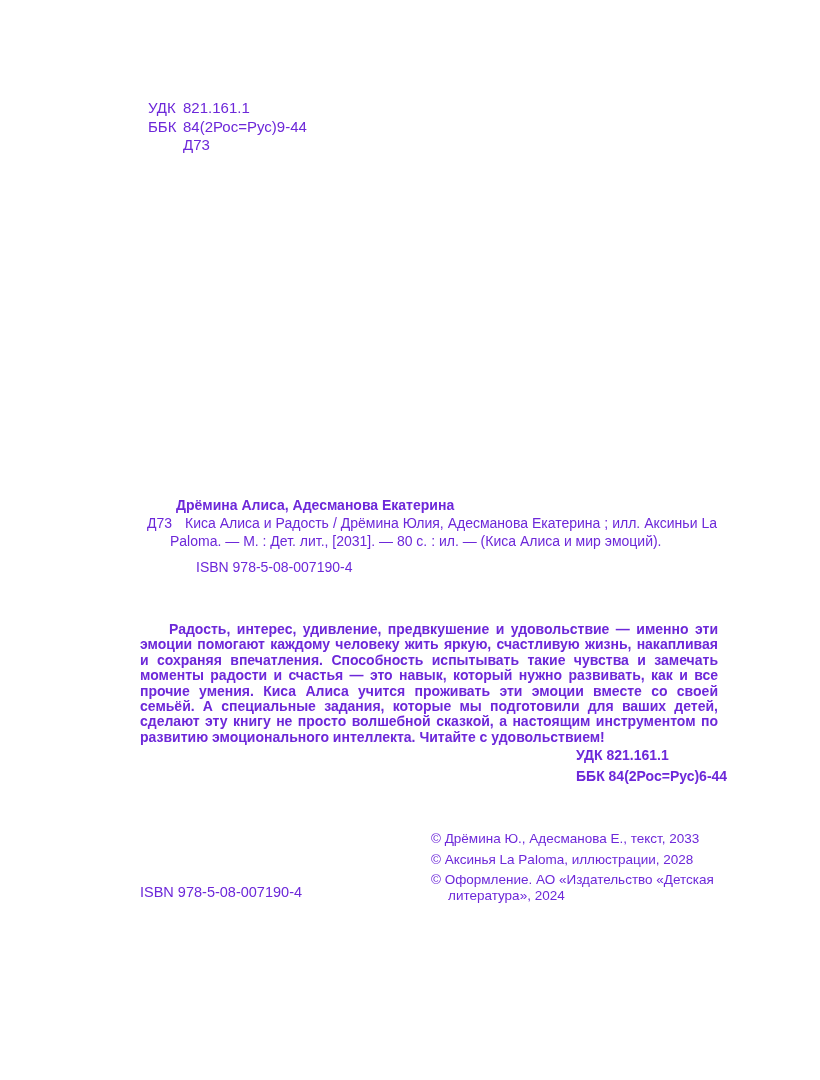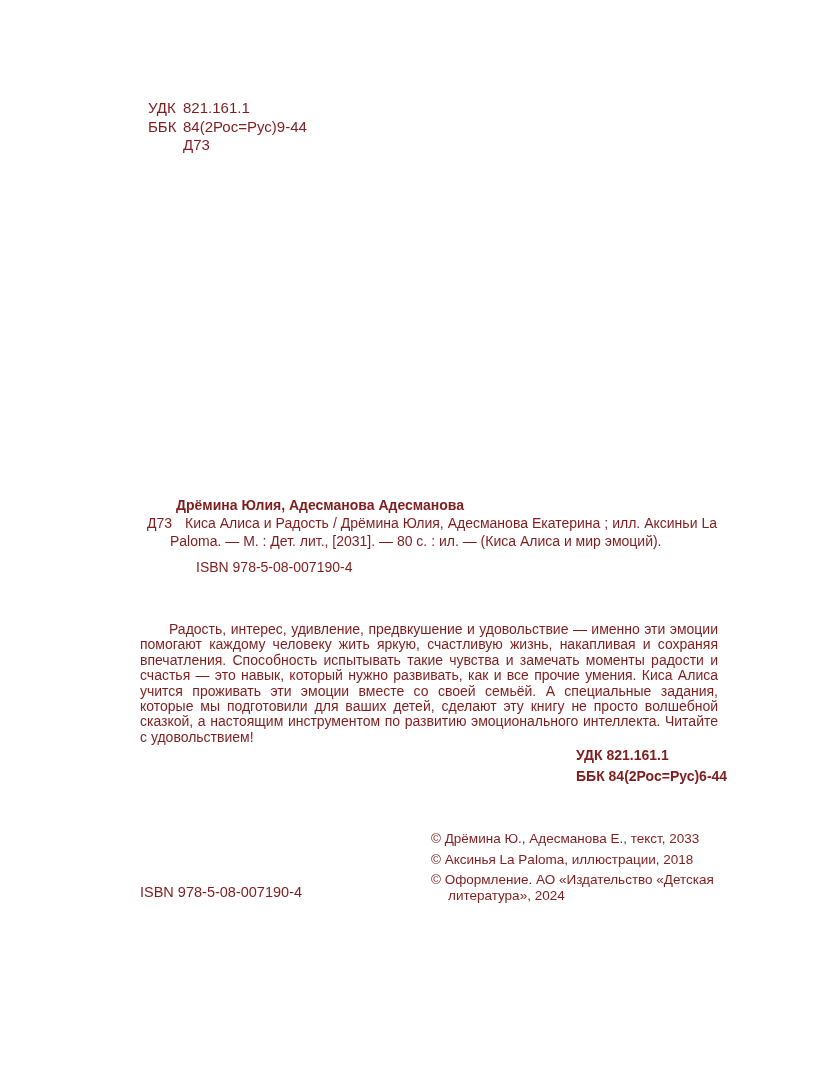--- a/index.html
+++ b/index.html
@@ -5,21 +5,21 @@
   html, body {
     margin: 0;
     padding: 0;
     background: #ffffff;
   }
   .page {
     position: relative;
     width: 820px;
     height: 1080px;
     background: #ffffff;
-    color: #7f1d1d;
+    color: #6d28d9;
     font-family: "Liberation Sans", "DejaVu Sans", sans-serif;
     overflow: hidden;
   }
 
   
   .top-class {
     position: absolute;
     left: 148px;
     top: 99px;
     font-size: 15px;
@@ -65,20 +65,21 @@
   
   .annotation {
     position: absolute;
     left: 140px;
     top: 608px;
     width: 578px;
     font-size: 14px;
     line-height: 15.4px;
     text-align: justify;
     text-indent: 29px;
+    font-weight: bold;
   }
 
   
   .class-bottom {
     position: absolute;
     left: 576px;
     top: 745px;
     font-size: 14px;
     font-weight: bold;
     line-height: 21px;
@@ -120,36 +121,36 @@
     </div>
     <div>
       <span class="lbl">ББК</span><span>84(2Рос=Рус)9-44</span>
     </div>
     <div>
       <span class="lbl"></span><span>Д73</span>
     </div>
   </div>
 
   <div class="card">
-    <p class="card-author">Дрёмина Юлия, Адесманова Адесманова</p>
+    <p class="card-author">Дрёмина Алиса, Адесманова Екатерина</p>
     <div class="card-desc-wrap">
       <span class="card-sign">Д73</span>
       <p class="card-desc">Киса Алиса и Радость / Дрёмина Юлия, Адесманова Екатерина ; илл. Аксиньи La Paloma. — М. : Дет. лит., [2031]. — 80 с. : ил. — (Киса Алиса и мир эмоций).</p>
     </div>
     <p class="card-isbn">ISBN 978-5-08-007190-4</p>
   </div>
 
   <p class="annotation">Радость, интерес, удивление, предвкушение и удовольствие — именно эти эмоции помогают каждому человеку жить яркую, счастливую жизнь, накапливая и сохраняя впечатления. Способность испытывать такие чувства и замечать моменты радости и счастья — это навык, который нужно развивать, как и все прочие умения. Киса Алиса учится проживать эти эмоции вместе со своей семьёй. А специальные задания, которые мы подготовили для ваших детей, сделают эту книгу не просто волшебной сказкой, а настоящим инструментом по развитию эмоционального интеллекта. Читайте с удовольствием!</p>
 
   <div class="class-bottom">
     <div>УДК 821.161.1</div>
     <div>ББК 84(2Рос=Рус)6-44</div>
   </div>
 
   <div class="copyright">
     <p>© Дрёмина Ю., Адесманова Е., текст, 2033</p>
-    <p>© Аксинья La Paloma, иллюстрации, 2018</p>
+    <p>© Аксинья La Paloma, иллюстрации, 2028</p>
     <p>© Оформление. АО «Издательство «Детская литература», 2024</p>
   </div>
 
   <div class="isbn-bottom">ISBN 978-5-08-007190-4</div>
 
 </div>
 
 </body></html>

